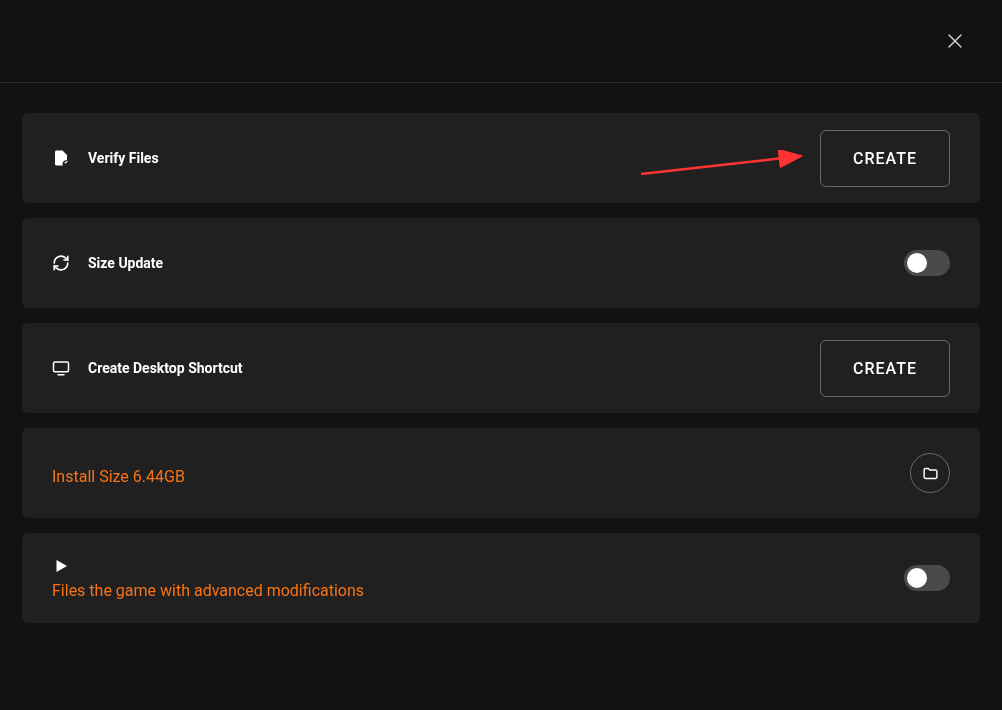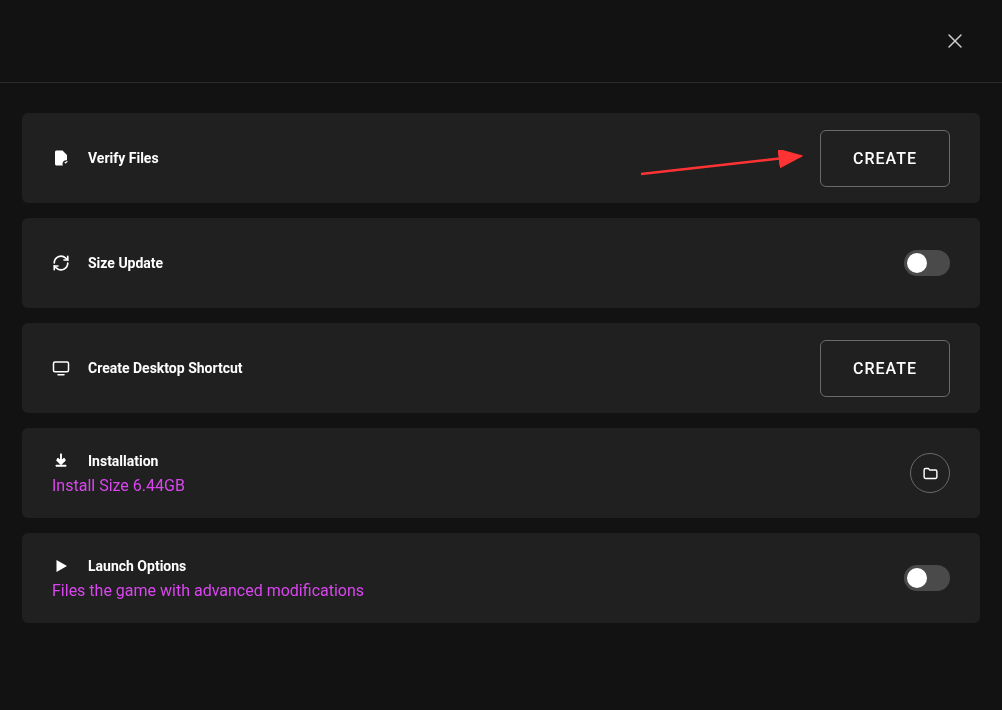--- a/index.html
+++ b/index.html
@@ -67,21 +67,21 @@
       width: 100%;
       height: 100%;
     }
     .row-title {
       font-size: 14px;
       font-weight: 700;
       color: #fff;
     }
     .row-subtitle {
       font-size: 16px;
-      color: #d946ef;
+      color: #f97316;
       margin-top: 6px;
     }
     .row-right {
       display: flex;
       align-items: center;
       gap: 16px;
     }
     .btn {
       border: 1px solid #6a6a6a;
       background: transparent;
@@ -199,50 +199,39 @@
         <span class="row-title">Create Desktop Shortcut</span>
       </div>
     </div>
     <div class="row-right">
       <button class="btn">CREATE</button>
     </div>
   </div>
 
   <div class="row">
     <div class="row-left">
-      <div class="row-title-line">
-        <span class="row-icon">
-          <svg viewBox="0 0 24 24" fill="currentColor">
-            <path d="M12 3v10.5l4-4 1.4 1.4L12 16.3 6.6 10.9 8 9.5l4 4V3h0z" fill="none" stroke="currentColor" stroke-width="2" stroke-linecap="round" stroke-linejoin="round"></path>
-            <path d="M12 3v9M8 9l4 4 4-4" fill="none" stroke="currentColor" stroke-width="2.2" stroke-linecap="round" stroke-linejoin="round"></path>
-            <rect x="5" y="17" width="14" height="2.5" rx="0.5"></rect>
-          </svg>
-        </span>
-        <span class="row-title">Installation</span>
-      </div>
       <div class="row-subtitle">Install Size 6.44GB</div>
     </div>
     <div class="row-right">
       <div class="icon-btn">
         <svg viewBox="0 0 24 24" fill="none" stroke="currentColor" stroke-width="2" stroke-linecap="round" stroke-linejoin="round">
           <path d="M3 7a2 2 0 0 1 2-2h4l2 2h8a2 2 0 0 1 2 2v8a2 2 0 0 1-2 2H5a2 2 0 0 1-2-2V7z"></path>
         </svg>
       </div>
     </div>
   </div>
 
   <div class="row">
     <div class="row-left">
       <div class="row-title-line">
         <span class="row-icon">
           <svg viewBox="0 0 24 24" fill="currentColor">
             <path d="M6 4l14 8-14 8V4z"></path>
           </svg>
         </span>
-        <span class="row-title">Launch Options</span>
       </div>
       <div class="row-subtitle">Files the game with advanced modifications</div>
     </div>
     <div class="row-right">
       <div class="toggle">
         <div class="toggle-knob"></div>
       </div>
     </div>
   </div>
 

